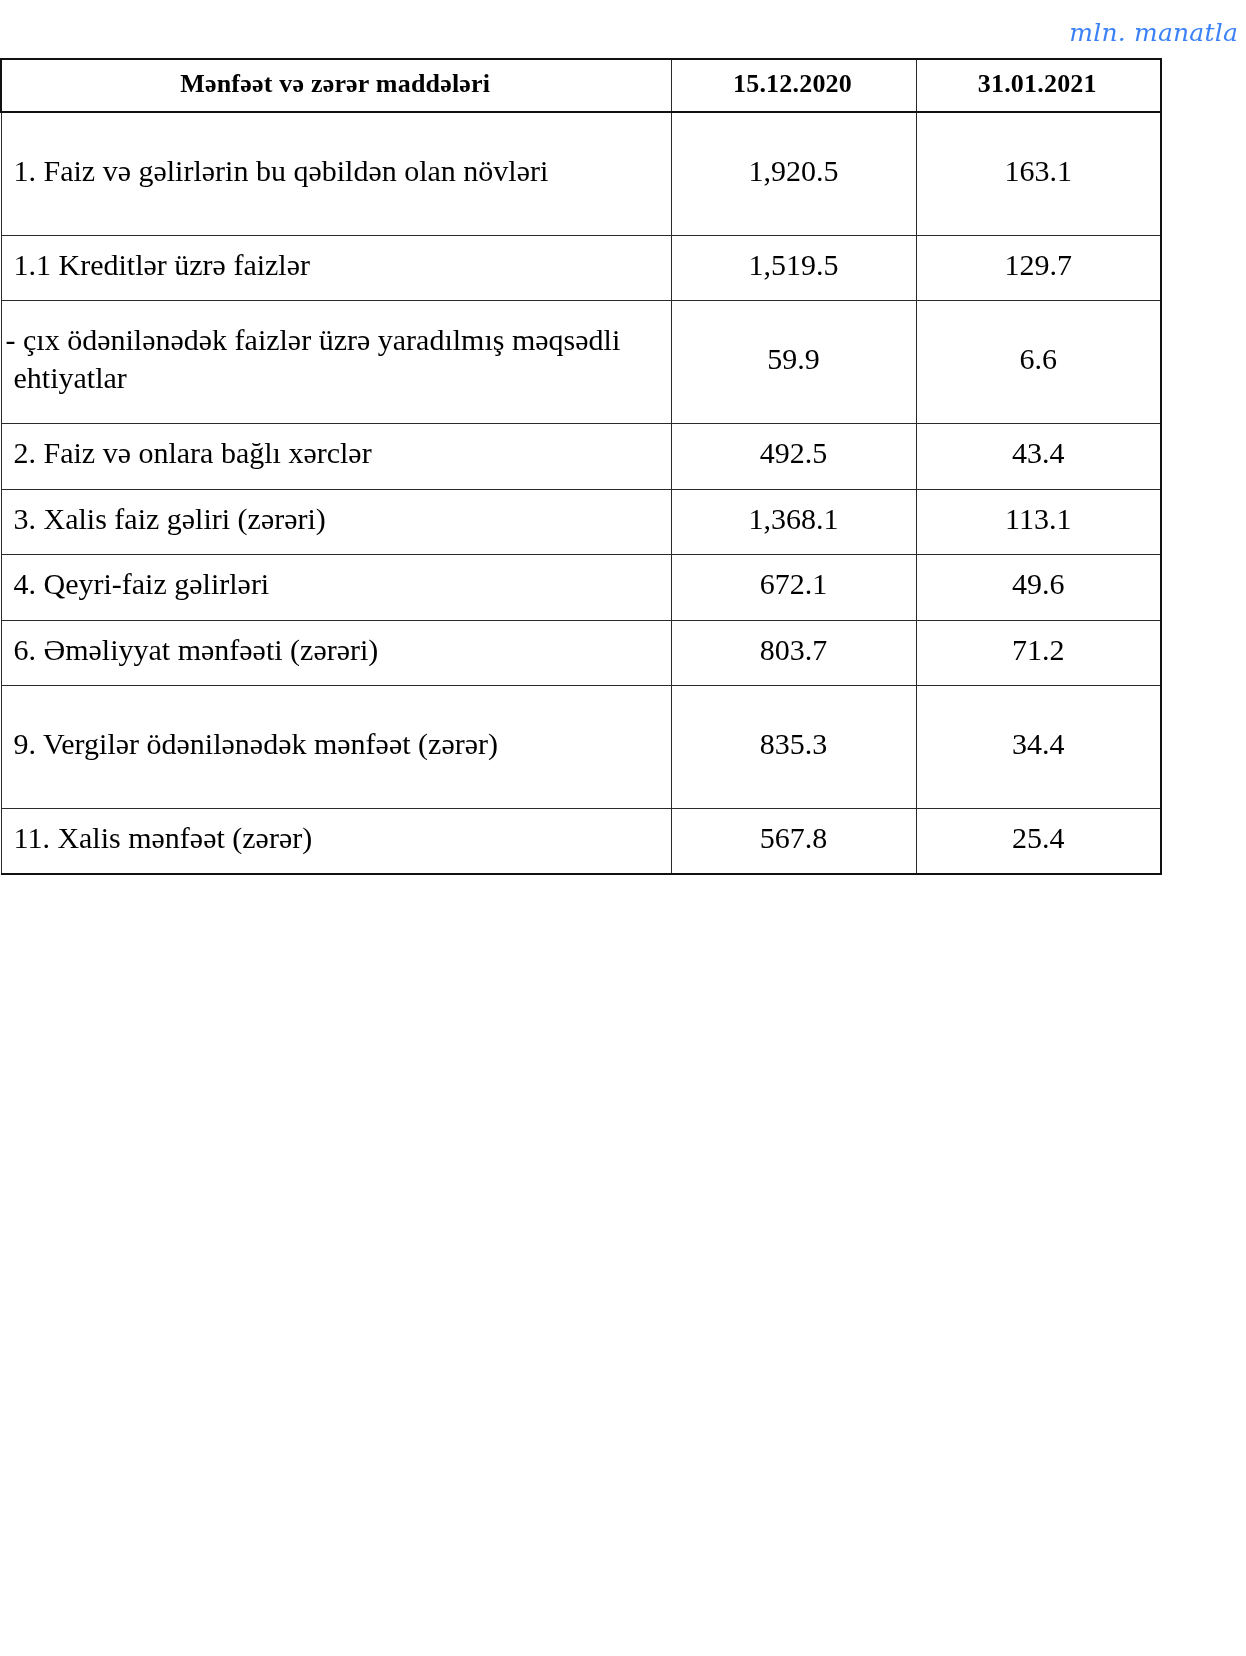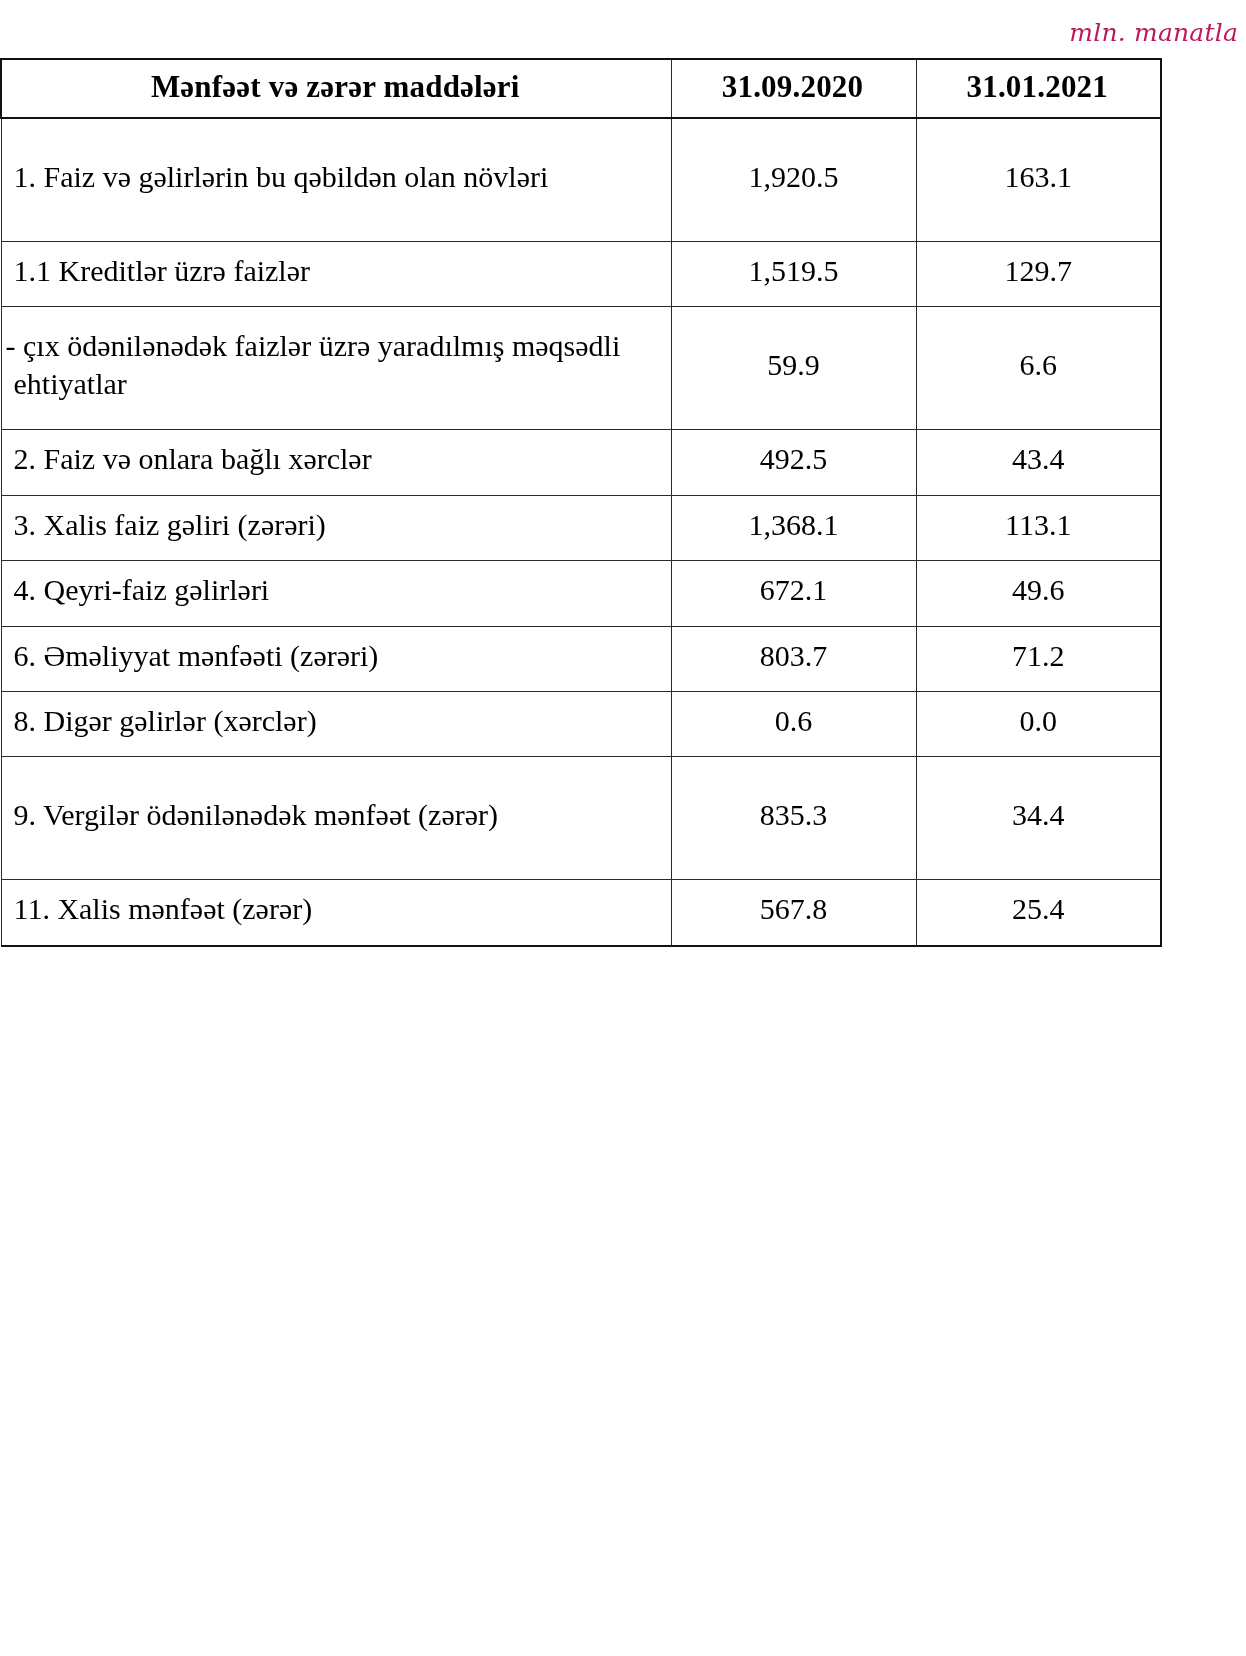--- a/index.html
+++ b/index.html
@@ -22,21 +22,21 @@
     padding: 0;
   }
   .unit-note {
     position: absolute;
     top: 18px;
     right: 8px;
     font-family: "DejaVu Serif", serif;
     font-style: italic;
     font-size: 25px;
     letter-spacing: 0.2px;
-    color: #be185d;
+    color: #3b82f6;
     white-space: nowrap;
   }
   table.fin {
     position: absolute;
     top: 58px;
     left: 0px;
     width: 1160px;
     border-collapse: collapse;
     table-layout: fixed;
   }
@@ -46,21 +46,21 @@
 
   table.fin th, table.fin td {
     border: 1.6px solid #2a2a2a;
     vertical-align: middle;
     background: #ffffff;
   }
   table.fin thead th {
     border-top: 2.6px solid #111111;
     border-bottom: 2.6px solid #111111;
     font-weight: bold;
-    font-size: 31px;
+    font-size: 26px;
     padding: 9px 10px 12px 8px;
     text-align: center;
     letter-spacing: 0.2px;
   }
   thead th.head-item {
     border-left: 2.6px solid #111111;
   }
   thead th.head-date2 {
     border-right: 2.6px solid #111111;
   }
@@ -100,21 +100,21 @@
 
   <table class="fin">
     <colgroup>
       <col class="c1">
         <col class="c2">
         <col class="c3">
     </colgroup>
     <thead>
       <tr>
         <th class="head-item">Mənfəət və zərər maddələri</th>
-        <th class="head-date1">31.09.2020</th>
+        <th class="head-date1">15.12.2020</th>
         <th class="head-date2">31.01.2021</th>
       </tr>
     </thead>
     <tbody id="tbody">
         <tr class="tall">
           <td class="label ind0">1. Faiz və gəlirlərin bu qəbildən olan növləri</td>
           <td class="num">1,920.5</td>
           <td class="num last">163.1</td>
         </tr>
         <tr>
@@ -140,25 +140,20 @@
         <tr>
           <td class="label ind0">4. Qeyri-faiz gəlirləri</td>
           <td class="num">672.1</td>
           <td class="num last">49.6</td>
         </tr>
         <tr>
           <td class="label ind0">6. Əməliyyat mənfəəti (zərəri)</td>
           <td class="num">803.7</td>
           <td class="num last">71.2</td>
         </tr>
-        <tr>
-          <td class="label ind0">8. Digər gəlirlər (xərclər)</td>
-          <td class="num">0.6</td>
-          <td class="num last">0.0</td>
-        </tr>
         <tr class="tall">
           <td class="label ind0">9. Vergilər ödənilənədək mənfəət (zərər)</td>
           <td class="num">835.3</td>
           <td class="num last">34.4</td>
         </tr>
         <tr>
           <td class="label ind0">11. Xalis mənfəət (zərər)</td>
           <td class="num">567.8</td>
           <td class="num last">25.4</td>
         </tr>

